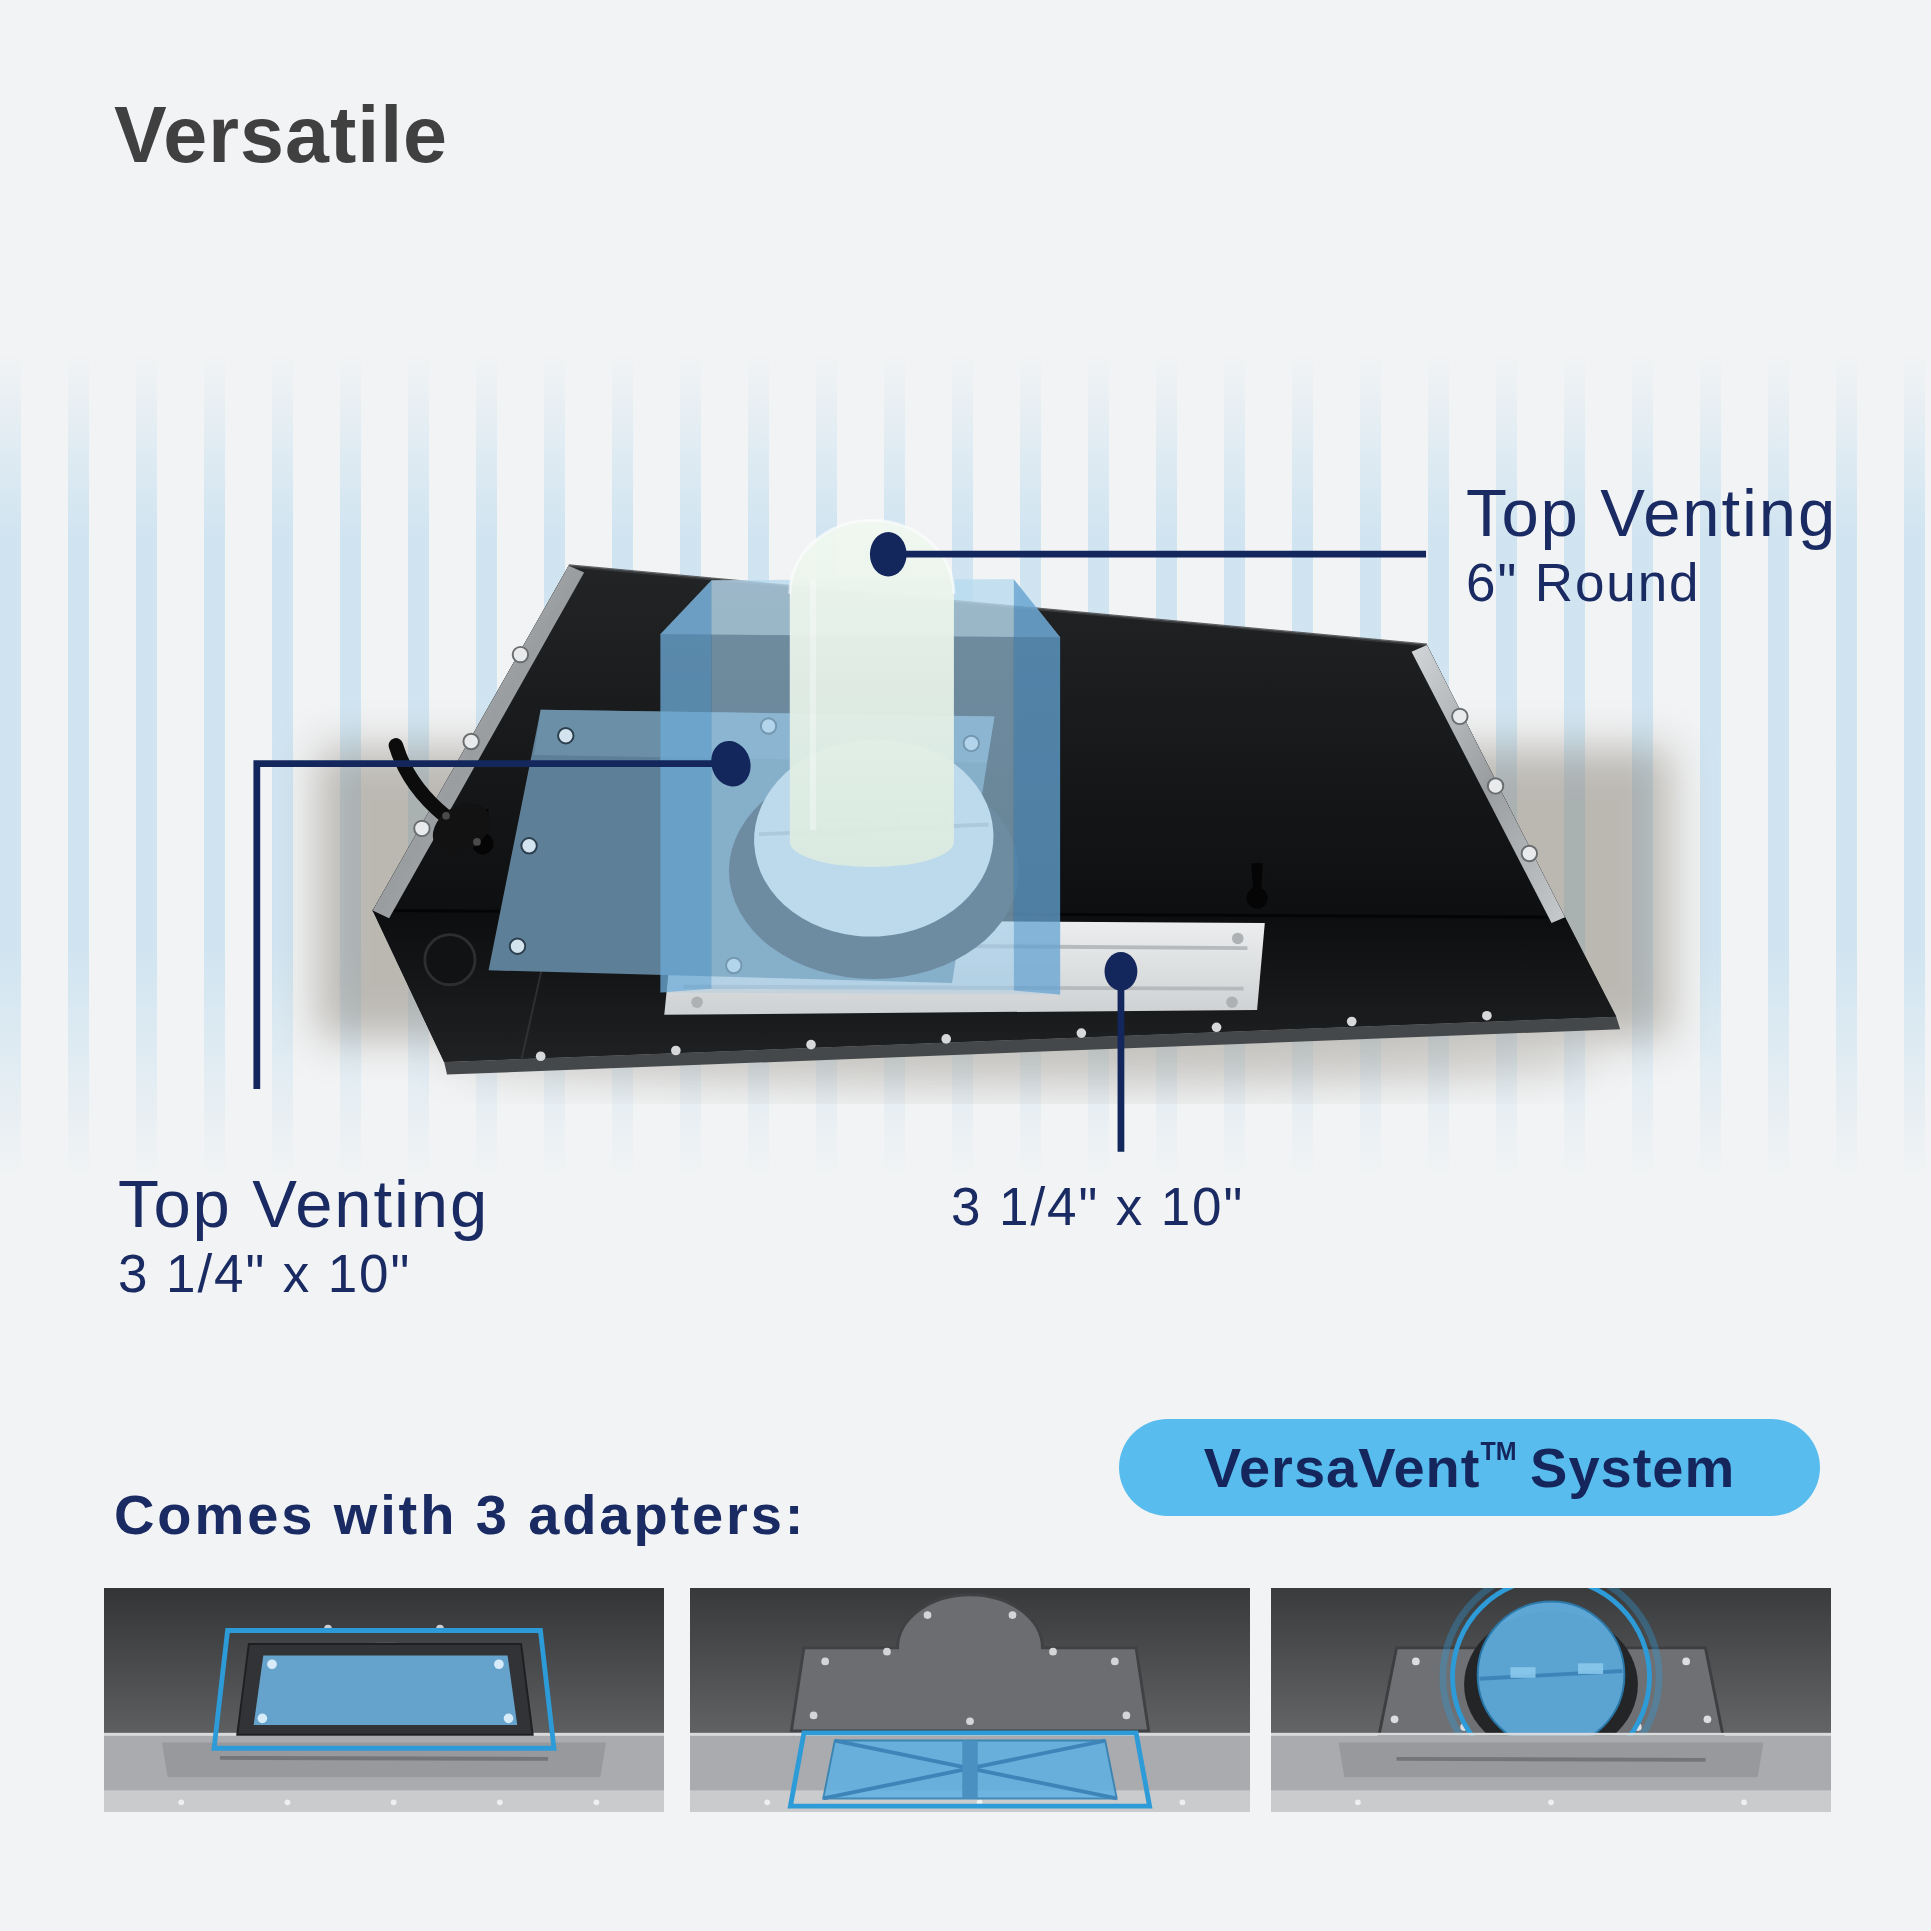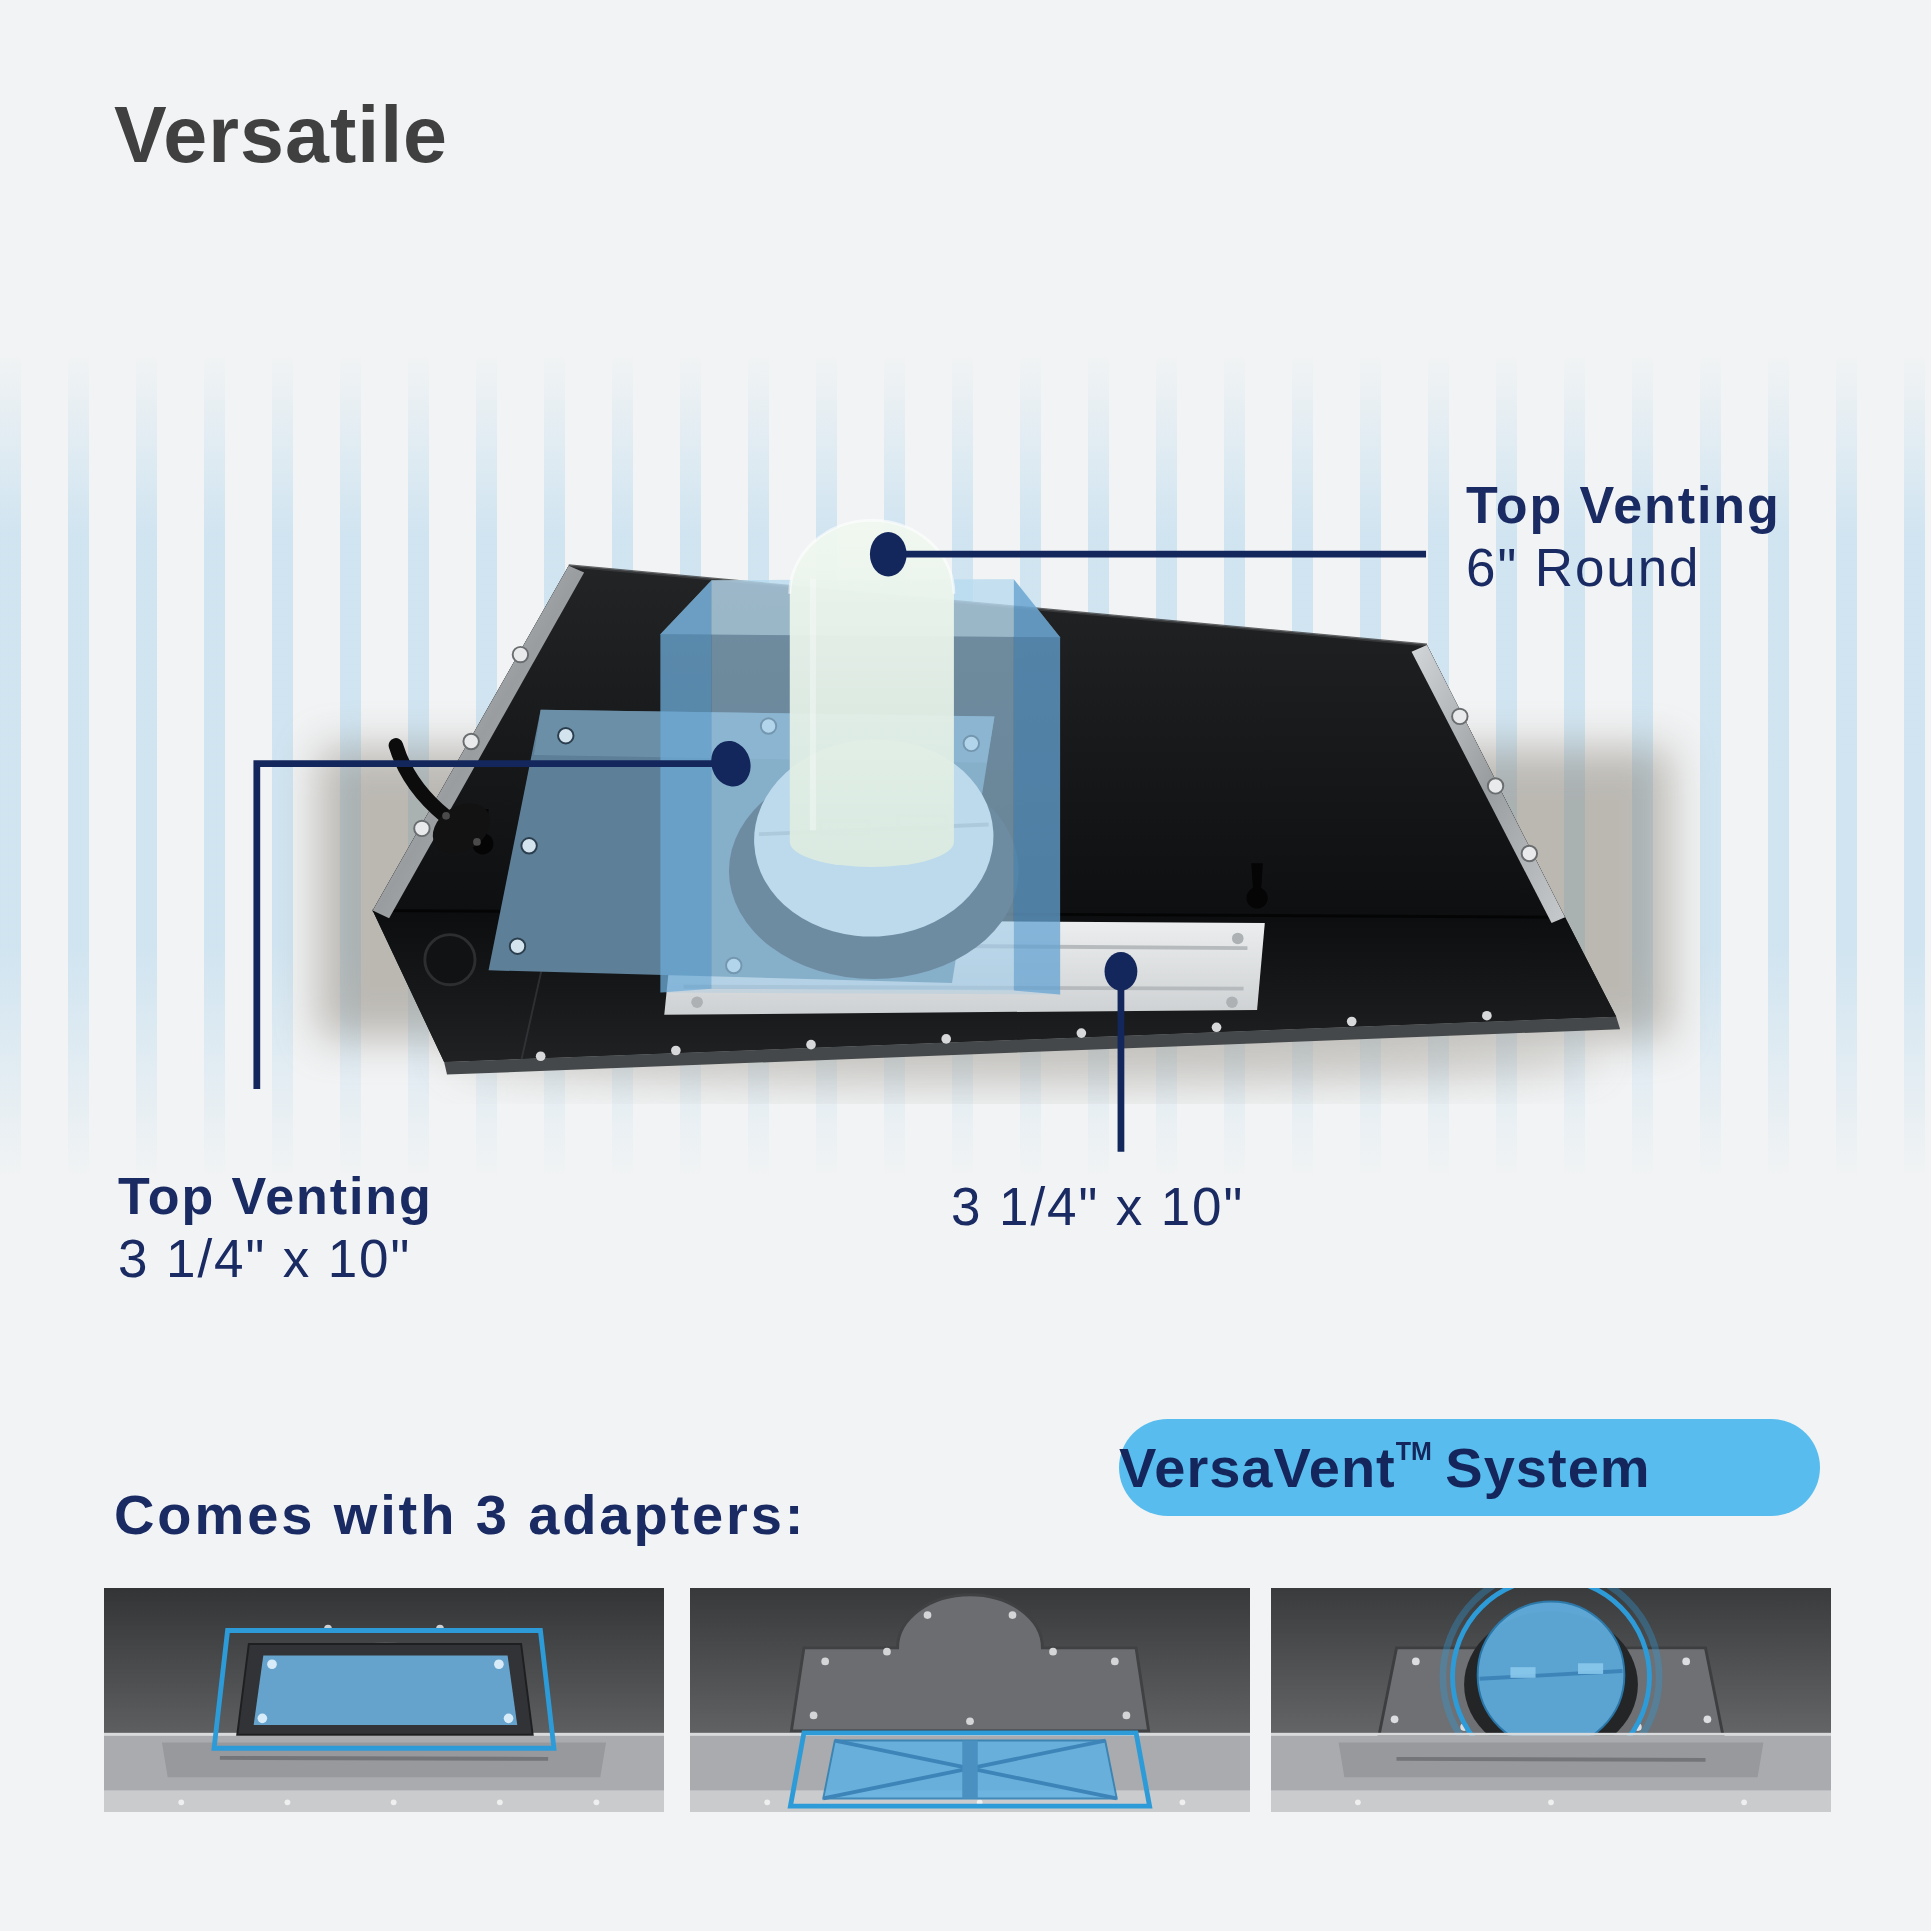--- a/index.html
+++ b/index.html
@@ -11,31 +11,31 @@
   .stripes{position:absolute;left:0;top:355px;width:1931px;height:821px;
     background:repeating-linear-gradient(90deg,
       rgba(181,216,238,.55) 0 21px, rgba(181,216,238,0) 21px 68px);}
   .stripefade{position:absolute;left:0;top:355px;width:1931px;height:821px;
     background:linear-gradient(180deg,#f1f3f4 0%, rgba(241,243,244,0) 22%,
       rgba(241,243,244,0) 72%, #f1f3f4 100%);}
   .page-title{position:absolute;left:114px;top:89px;font-size:79px;line-height:1.16;
     font-weight:700;letter-spacing:1px;color:#404040;}
 
   .callout-label{position:absolute;color:#1a2a62;}
-  .callout-label .l1{font-size:52px;font-weight:700;letter-spacing:1.9px;line-height:1.0;text-align:center;}
+  .callout-label .l1{font-size:67px;font-weight:400;letter-spacing:1.9px;line-height:1.0;}
   .callout-label .l2{font-size:53px;font-weight:400;letter-spacing:1.9px;margin-top:9.7px;line-height:1.0;}
   .cl-topround{left:1466px;top:479px;}
   .cl-topleft{left:118px;top:1170px;}
   .cl-back{left:951px;top:1170px;}
 
   .comes-label{position:absolute;left:114px;top:1458px;font-size:56px;font-weight:700;
     letter-spacing:2.9px;color:#1a2a62;margin-top:24px;}
 
   .badge{position:absolute;left:1119px;top:1419px;width:701px;height:97px;border-radius:50px;
-    background:#58bdee;display:flex;align-items:center;justify-content:flex-start;}
+    background:#58bdee;display:flex;align-items:center;justify-content:center;}
   .badge .btxt{font-size:56px;font-weight:700;color:#15265c;letter-spacing:1px;}
   .badge sup.tm{font-size:25px;font-weight:700;vertical-align:27px;letter-spacing:0;}
   .badge .bsuffix{margin-left:13.5px;}
 
   .product-svg{position:absolute;left:0;top:0;width:1931px;height:1931px;z-index:2;}
 
   .thumb{position:absolute;top:1588px;width:560px;height:224px;overflow:hidden;}
   .thumb svg{display:block;}
   .t1{left:104px;} .t2{left:690px;} .t3{left:1271px;}
 </style>

